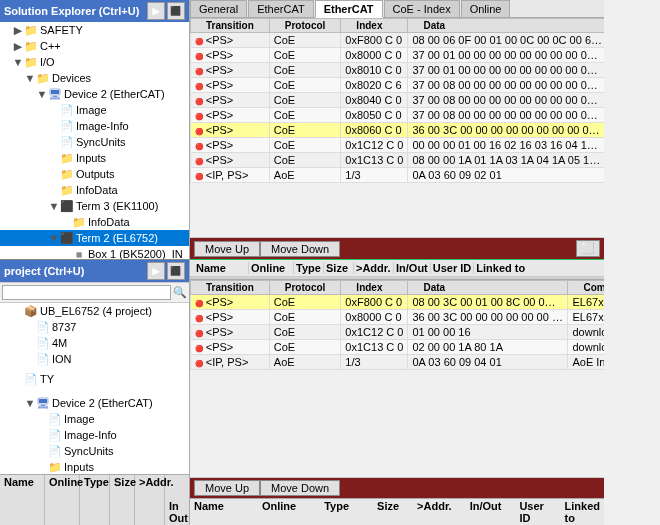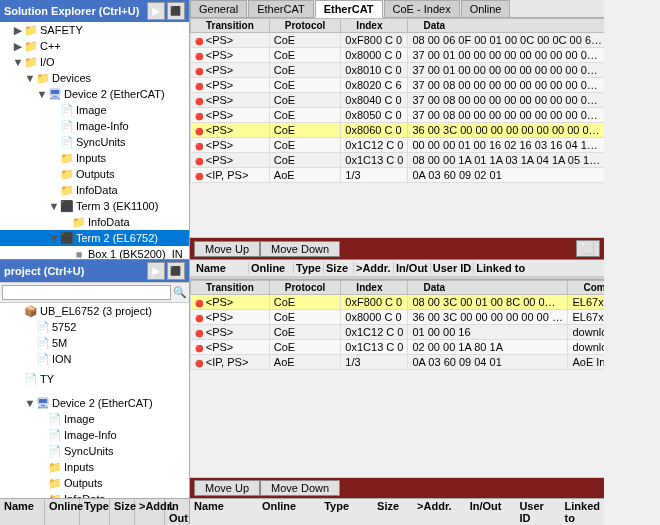--- a/index.html
+++ b/index.html
@@ -260,31 +260,31 @@
       </div>
       <div class="search-bar">
         <input type="text" style="flex: 1 1 0%; border: 1px solid rgb(170, 170, 170); padding: 1px 3px; font-size: 10px;">
         <span style="margin-left:2px;cursor:pointer;">🔍</span>
       </div>
       <div class="tree-container">
 
       <div class="tree-item" style="padding-left: 12px;">
             <span class="tree-toggle"></span>
             <span class="tree-icon">📦</span>
-            <span class="tree-label">UB_EL6752 (3 project)</span>
+            <span class="tree-label">UB_EL6752 (4 project)</span>
           </div>
           <div class="tree-item" style="padding-left: 24px;">
             <span class="tree-toggle"></span>
             <span class="tree-icon">📄</span>
-            <span class="tree-label">5752</span>
+            <span class="tree-label">8737</span>
           </div>
           <div class="tree-item" style="padding-left: 24px;">
             <span class="tree-toggle"></span>
             <span class="tree-icon">📄</span>
-            <span class="tree-label">5M</span>
+            <span class="tree-label">4M</span>
           </div>
           <div class="tree-item" style="padding-left: 24px;">
             <span class="tree-toggle"></span>
             <span class="tree-icon">📄</span>
             <span class="tree-label">ION</span>
           </div>
           <div style="height: 4px;"></div>
           <div class="tree-item" style="padding-left: 12px;">
             <span class="tree-toggle"></span>
             <span class="tree-icon">📄</span>
@@ -328,21 +328,21 @@
             <span class="tree-label">InfoData</span>
           </div>
         </div>
 
       <div style="border-top:1px solid #aaa; background:#e0e0e0; display:flex; font-size:10px; font-weight:bold;">
         <span style="padding:1px 4px;border-right:1px solid #bbb;min-width:45px;">Name</span>
         <span style="padding:1px 4px;border-right:1px solid #bbb;min-width:35px;">Online</span>
         <span style="padding:1px 4px;border-right:1px solid #bbb;min-width:30px;">Type</span>
         <span style="padding:1px 4px;border-right:1px solid #bbb;min-width:25px;">Size</span>
         <span style="padding:1px 4px;border-right:1px solid #bbb;min-width:30px;">&gt;Addr.</span>
-        <span style="padding:1px 4px;border-right:1px solid #bbb;min-width:30px;">In Out</span>
+        <span style="padding:1px 4px;border-right:1px solid #bbb;min-width:30px;margin-top:24px;">In Out</span>
       </div>
     </div>
   </div>
 
   <div class="split-right">
 
     <div class="top-right">
       <div class="tabs-row">
 
       <div class="tab">General</div>

